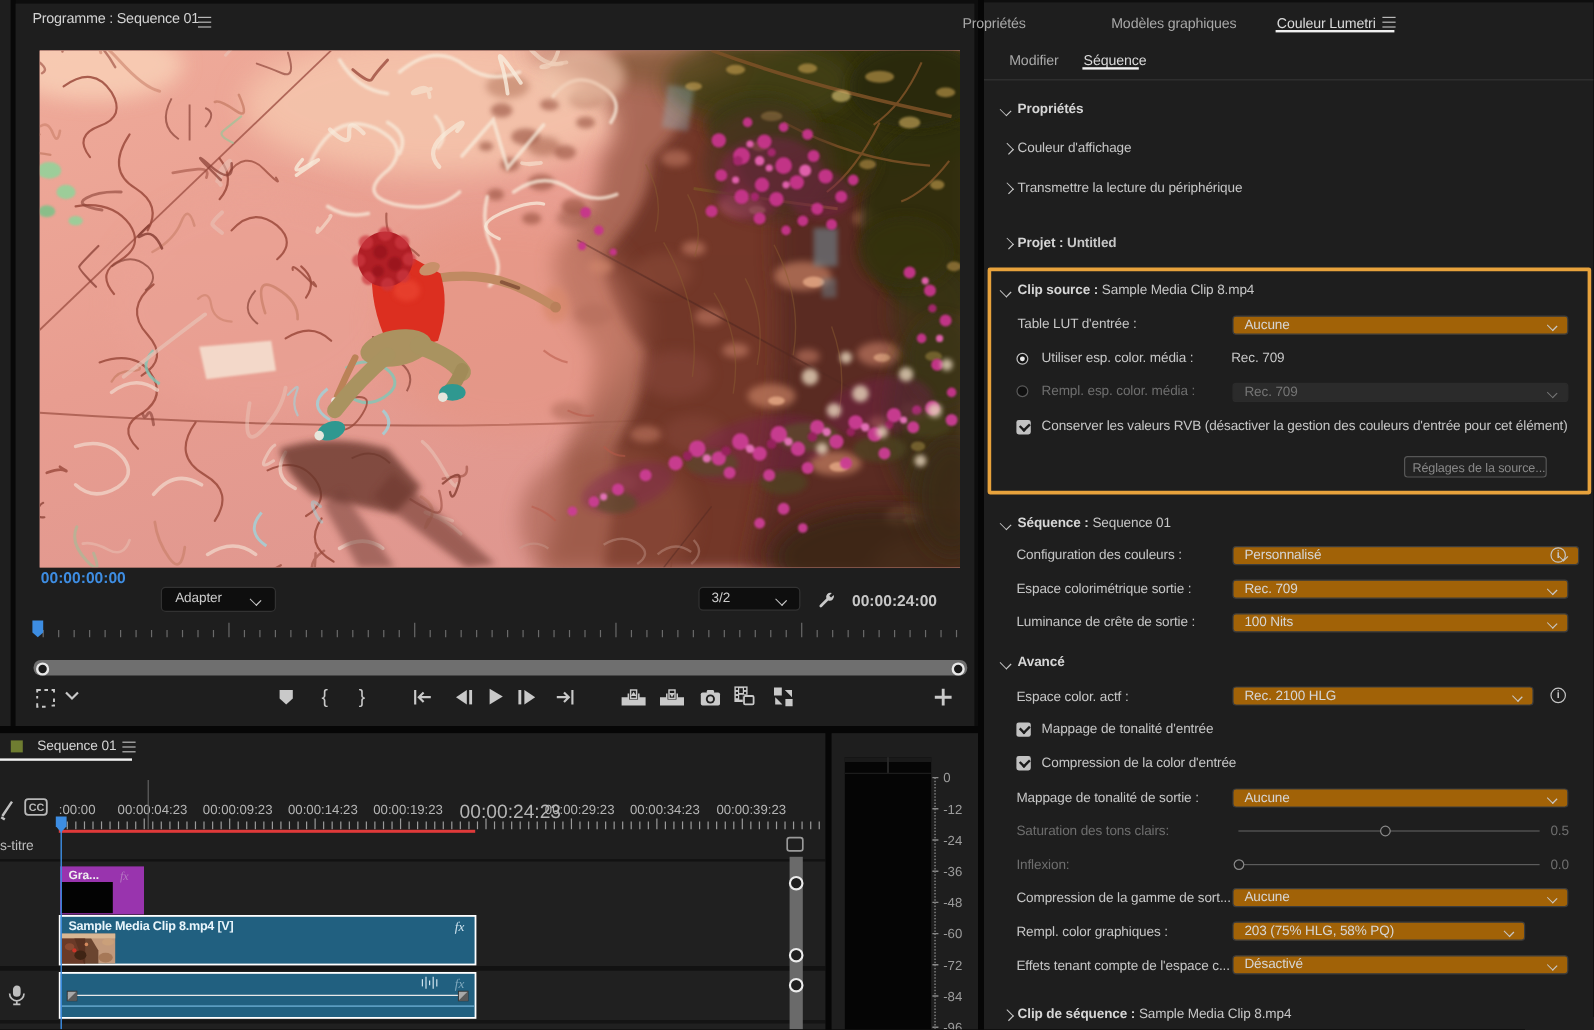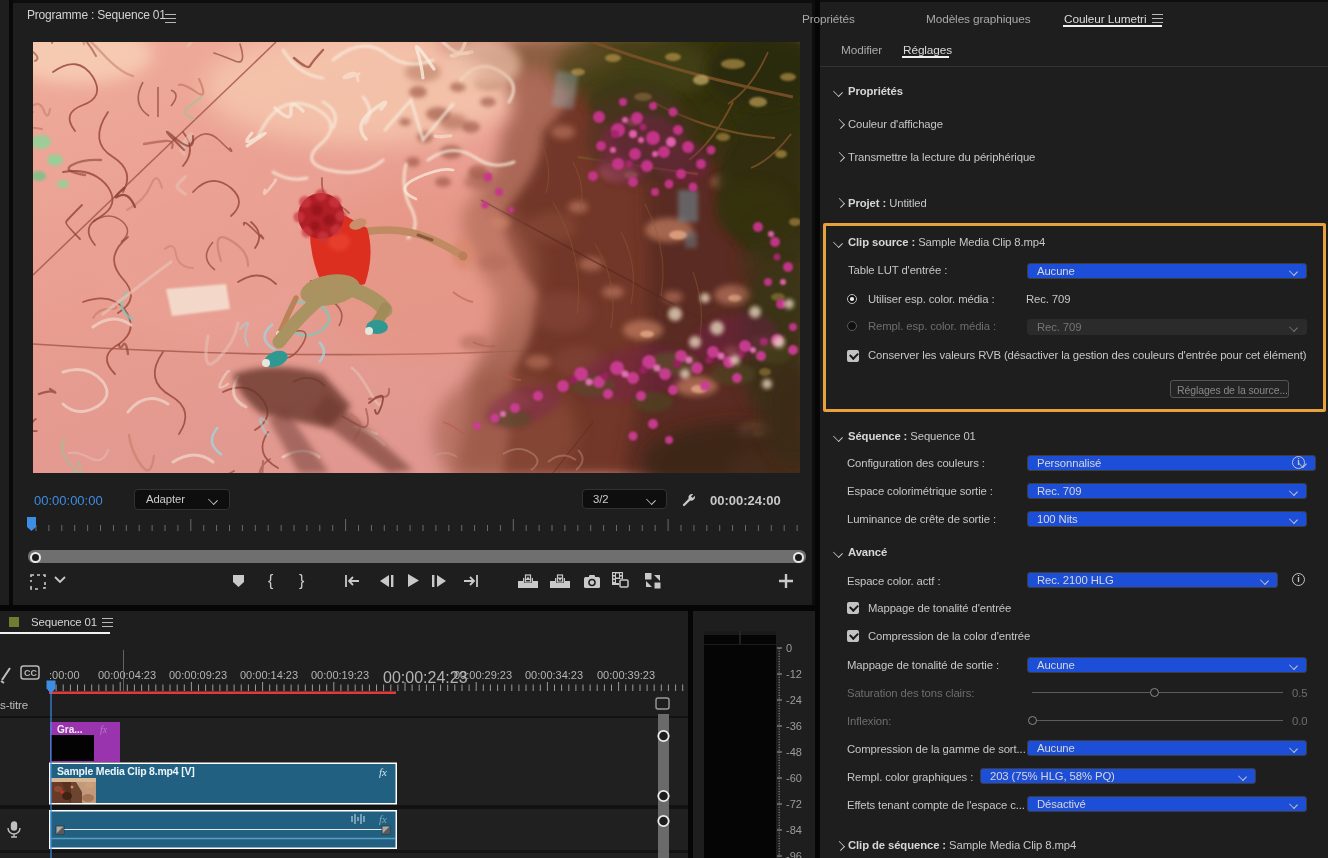--- a/index.html
+++ b/index.html
@@ -1,20 +1,20 @@
 <!DOCTYPE html>
 <html><head><meta charset="utf-8"><style>
 *{margin:0;padding:0;box-sizing:border-box}
 html,body{width:1328px;height:858px;background:#0d0d0d;font-family:"Liberation Sans",sans-serif;overflow:hidden;position:relative}
 .abs{position:absolute}
 .pnl{position:absolute;background:#1e1e1e}
 .txt{position:absolute;font-size:11.3px;color:#c6c6c6;white-space:nowrap;letter-spacing:-0.1px}
 .bold{font-weight:bold}
 .dim{color:#6e6e6e}
-.dd{position:absolute;height:16px;background:#1d4ed8;border:1px solid #3c3c3c;border-radius:3px;color:#d6d6d6;font-size:11.3px;line-height:14.5px;padding-left:9px;letter-spacing:-0.1px;white-space:nowrap}
+.dd{position:absolute;height:16px;background:#a16207;border:1px solid #3c3c3c;border-radius:3px;color:#d6d6d6;font-size:11.3px;line-height:14.5px;padding-left:9px;letter-spacing:-0.1px;white-space:nowrap}
 .dd .cv{position:absolute;right:9px;top:4px;width:7px;height:7px;border-right:1.6px solid #c8c8c8;border-bottom:1.6px solid #c8c8c8;transform:rotate(45deg) scale(1,.8)}
 .dd.dis{background:#2b2b2b;border-color:#2b2b2b;color:#757575}
 .dd.dis .cv{border-color:#757575}
 .chev{position:absolute;width:8px;height:8px}
 .chev.down{border-right:1.8px solid #c8c8c8;border-bottom:1.8px solid #c8c8c8;transform:rotate(45deg) scale(1,.75)}
 .chev.right{border-right:1.8px solid #c8c8c8;border-bottom:1.8px solid #c8c8c8;transform:rotate(-45deg) scale(.75,1)}
 .cb{position:absolute;width:12px;height:12px;background:#c2c2c2;border-radius:2px}
 .cb:after{content:"";position:absolute;left:2.5px;top:2px;width:6px;height:4px;border-left:2px solid #1a1a1a;border-bottom:2px solid #1a1a1a;transform:rotate(-45deg)}
 .radio{position:absolute;width:10px;height:10px;border-radius:50%;border:1.6px solid #c0c0c0;background:#101010}
 .radio.sel:after{content:"";position:absolute;left:2px;top:2px;width:3.5px;height:3.5px;border-radius:50%;background:#e8e8e8}
@@ -483,21 +483,21 @@
 <ellipse cx="243" cy="317" rx="12" ry="7.5" fill="#2f9890" transform="rotate(-20 243 317)"></ellipse>
 <circle cx="233" cy="321" r="4" fill="#e6e6dc"></circle>
 </g>
 
 <g stroke="#b85a48" stroke-width="1.8" fill="none" opacity="0.55">
 <path d="M420,250 q10,8 20,10 M440,300 q12,6 22,4 M470,330 q8,8 18,8 M410,380 q12,4 20,12"></path>
 </g>
 </svg>
 </div>
 
-<div class="txt" style="left:34px;top:493px;font-size:13px;font-weight:normal;color:#3e8de2;letter-spacing:0px">00:00:00:00</div>
+<div class="txt" style="left:34px;top:474px;font-size:13px;font-weight:bold;color:#3e8de2;letter-spacing:0px">00:00:00:00</div>
 <div class="abs" style="left:134px;top:489px;width:96px;height:21px;background:#0e0e0e;border:1px solid #323232;border-radius:4px"></div>
 <div class="txt" style="left:146px;top:493px;color:#cccccc">Adapter</div>
 <div class="chev down" style="left:209px;top:496px;border-color:#c8c8c8"></div>
 <div class="abs" style="left:582px;top:489px;width:85px;height:20px;background:#0e0e0e;border:1px solid #323232;border-radius:4px"></div>
 <div class="txt" style="left:593px;top:493px;color:#cccccc">3/2</div>
 <div class="chev down" style="left:647px;top:496px;border-color:#c8c8c8"></div>
 <svg class="abs" style="left:679px;top:492px" width="18" height="18" viewBox="0 0 18 18">
 <path d="M4.2,12.2 L9.6,6.8 a3.6,3.6 0 0 1 4.6,-4.6 l-2.2,2.2 1.6,1.6 2.2,-2.2 a3.6,3.6 0 0 1 -4.6,4.6 L5.8,13.8 a1.13,1.13 0 0 1 -1.6,-1.6 z" fill="#c9c9c9"></path>
 </svg>
 <div class="txt" style="left:710px;top:493px;font-size:13px;font-weight:bold;color:#c8c8c8;letter-spacing:0px">00:00:24:00</div>
@@ -952,32 +952,32 @@
 
 <div class="pnl" style="left:820px;top:0;width:508px;height:858px"></div>
 <div class="abs" style="left:820px;top:0;width:508px;height:2px;background:#0e0e0e"></div>
 
 <div class="txt" style="left:802px;top:12px;font-size:11.8px;color:#a9a9a9">Propriétés</div>
 <div class="txt" style="left:926px;top:12px;font-size:11.8px;color:#a9a9a9">Modèles graphiques</div>
 <div class="txt" style="left:1064px;top:12px;font-size:11.8px;color:#dadada">Couleur Lumetri</div>
 <div class="abs" style="left:1063px;top:25px;width:99px;height:1.5px;background:#f0f0f0"></div>
 <div class="hamb" style="left:1152px;top:14px"></div>
 <div class="txt" style="left:841px;top:43px;font-size:11.8px;color:#a9a9a9">Modifier</div>
-<div class="txt" style="left:903px;top:43px;font-size:11.8px;color:#dadada">Réglages</div>
+<div class="txt" style="left:903px;top:43px;font-size:11.8px;color:#dadada">Séquence</div>
 <div class="abs" style="left:902px;top:56px;width:47px;height:1.5px;background:#f0f0f0"></div>
 <div class="abs" style="left:820px;top:66px;width:508px;height:1px;background:#333333"></div>
 
 <div class="chev down" style="left:834px;top:88px"></div>
 <div class="txt bold" style="left:848px;top:85px;color:#d6d6d6">Propriétés</div>
 <div class="chev right" style="left:836px;top:120px"></div>
 <div class="txt" style="left:848px;top:118px">Couleur d'affichage</div>
 <div class="chev right" style="left:836px;top:153px"></div>
 <div class="txt" style="left:848px;top:151px">Transmettre la lecture du périphérique</div>
 <div class="chev right" style="left:836px;top:199px"></div>
-<div class="txt bold" style="left:848px;top:197px;color:#d6d6d6">Projet : <span style="font-weight:normal;color:#c6c6c6">Untitled</span></div>
+<div class="txt bold" style="left:848px;top:197px;color:#d6d6d6">Projet : <span style="font-weight:bold;color:#c6c6c6">Untitled</span></div>
 
 <div class="abs" style="left:823px;top:223px;width:503px;height:189px;border:3px solid #e7a23c;border-radius:2px"></div>
 <div class="chev down" style="left:834px;top:239px"></div>
 <div class="txt bold" style="left:848px;top:236px;color:#d6d6d6">Clip source : <span style="font-weight:normal;color:#c6c6c6">Sample Media Clip 8.mp4</span></div>
 <div class="txt" style="left:848px;top:264px">Table LUT d'entrée :</div>
 <div class="dd" style="left:1027px;top:263px;width:280px">Aucune<span class="cv"></span></div>
 <div class="radio sel" style="left:847px;top:294px"></div>
 <div class="txt" style="left:868px;top:293px">Utiliser esp. color. média :</div>
 <div class="txt" style="left:1026px;top:293px">Rec. 709</div>
 <div class="radio dis" style="left:847px;top:321px"></div>
@@ -1012,17 +1012,17 @@
 <div class="slider-line" style="left:1032px;top:692px;width:251px"></div>
 <div class="slider-h" style="left:1150px;top:688px"></div>
 <div class="txt dim" style="left:1292px;top:687px">0.5</div>
 <div class="txt dim" style="left:847px;top:715px">Inflexion:</div>
 <div class="slider-line" style="left:1032px;top:720px;width:251px"></div>
 <div class="slider-h" style="left:1028px;top:716px"></div>
 <div class="txt dim" style="left:1292px;top:715px">0.0</div>
 <div class="txt" style="left:847px;top:743px">Compression de la gamme de sort...</div>
 <div class="dd" style="left:1027px;top:740px;width:280px">Aucune<span class="cv"></span></div>
 <div class="txt" style="left:847px;top:771px">Rempl. color graphiques :</div>
-<div class="dd" style="left:980px;top:768px;width:276px">203 (75% HLG, 58% PQ)<span class="cv"></span></div>
+<div class="dd" style="left:1027px;top:768px;width:244px">203 (75% HLG, 58% PQ)<span class="cv"></span></div>
 <div class="txt" style="left:847px;top:799px">Effets tenant compte de l'espace c...</div>
 <div class="dd" style="left:1027px;top:796px;width:280px">Désactivé<span class="cv"></span></div>
 <div class="chev right" style="left:836px;top:842px"></div>
 <div class="txt bold" style="left:848px;top:839px;color:#d6d6d6">Clip de séquence : <span style="font-weight:normal;color:#c6c6c6">Sample Media Clip 8.mp4</span></div>
 
 </body></html>

